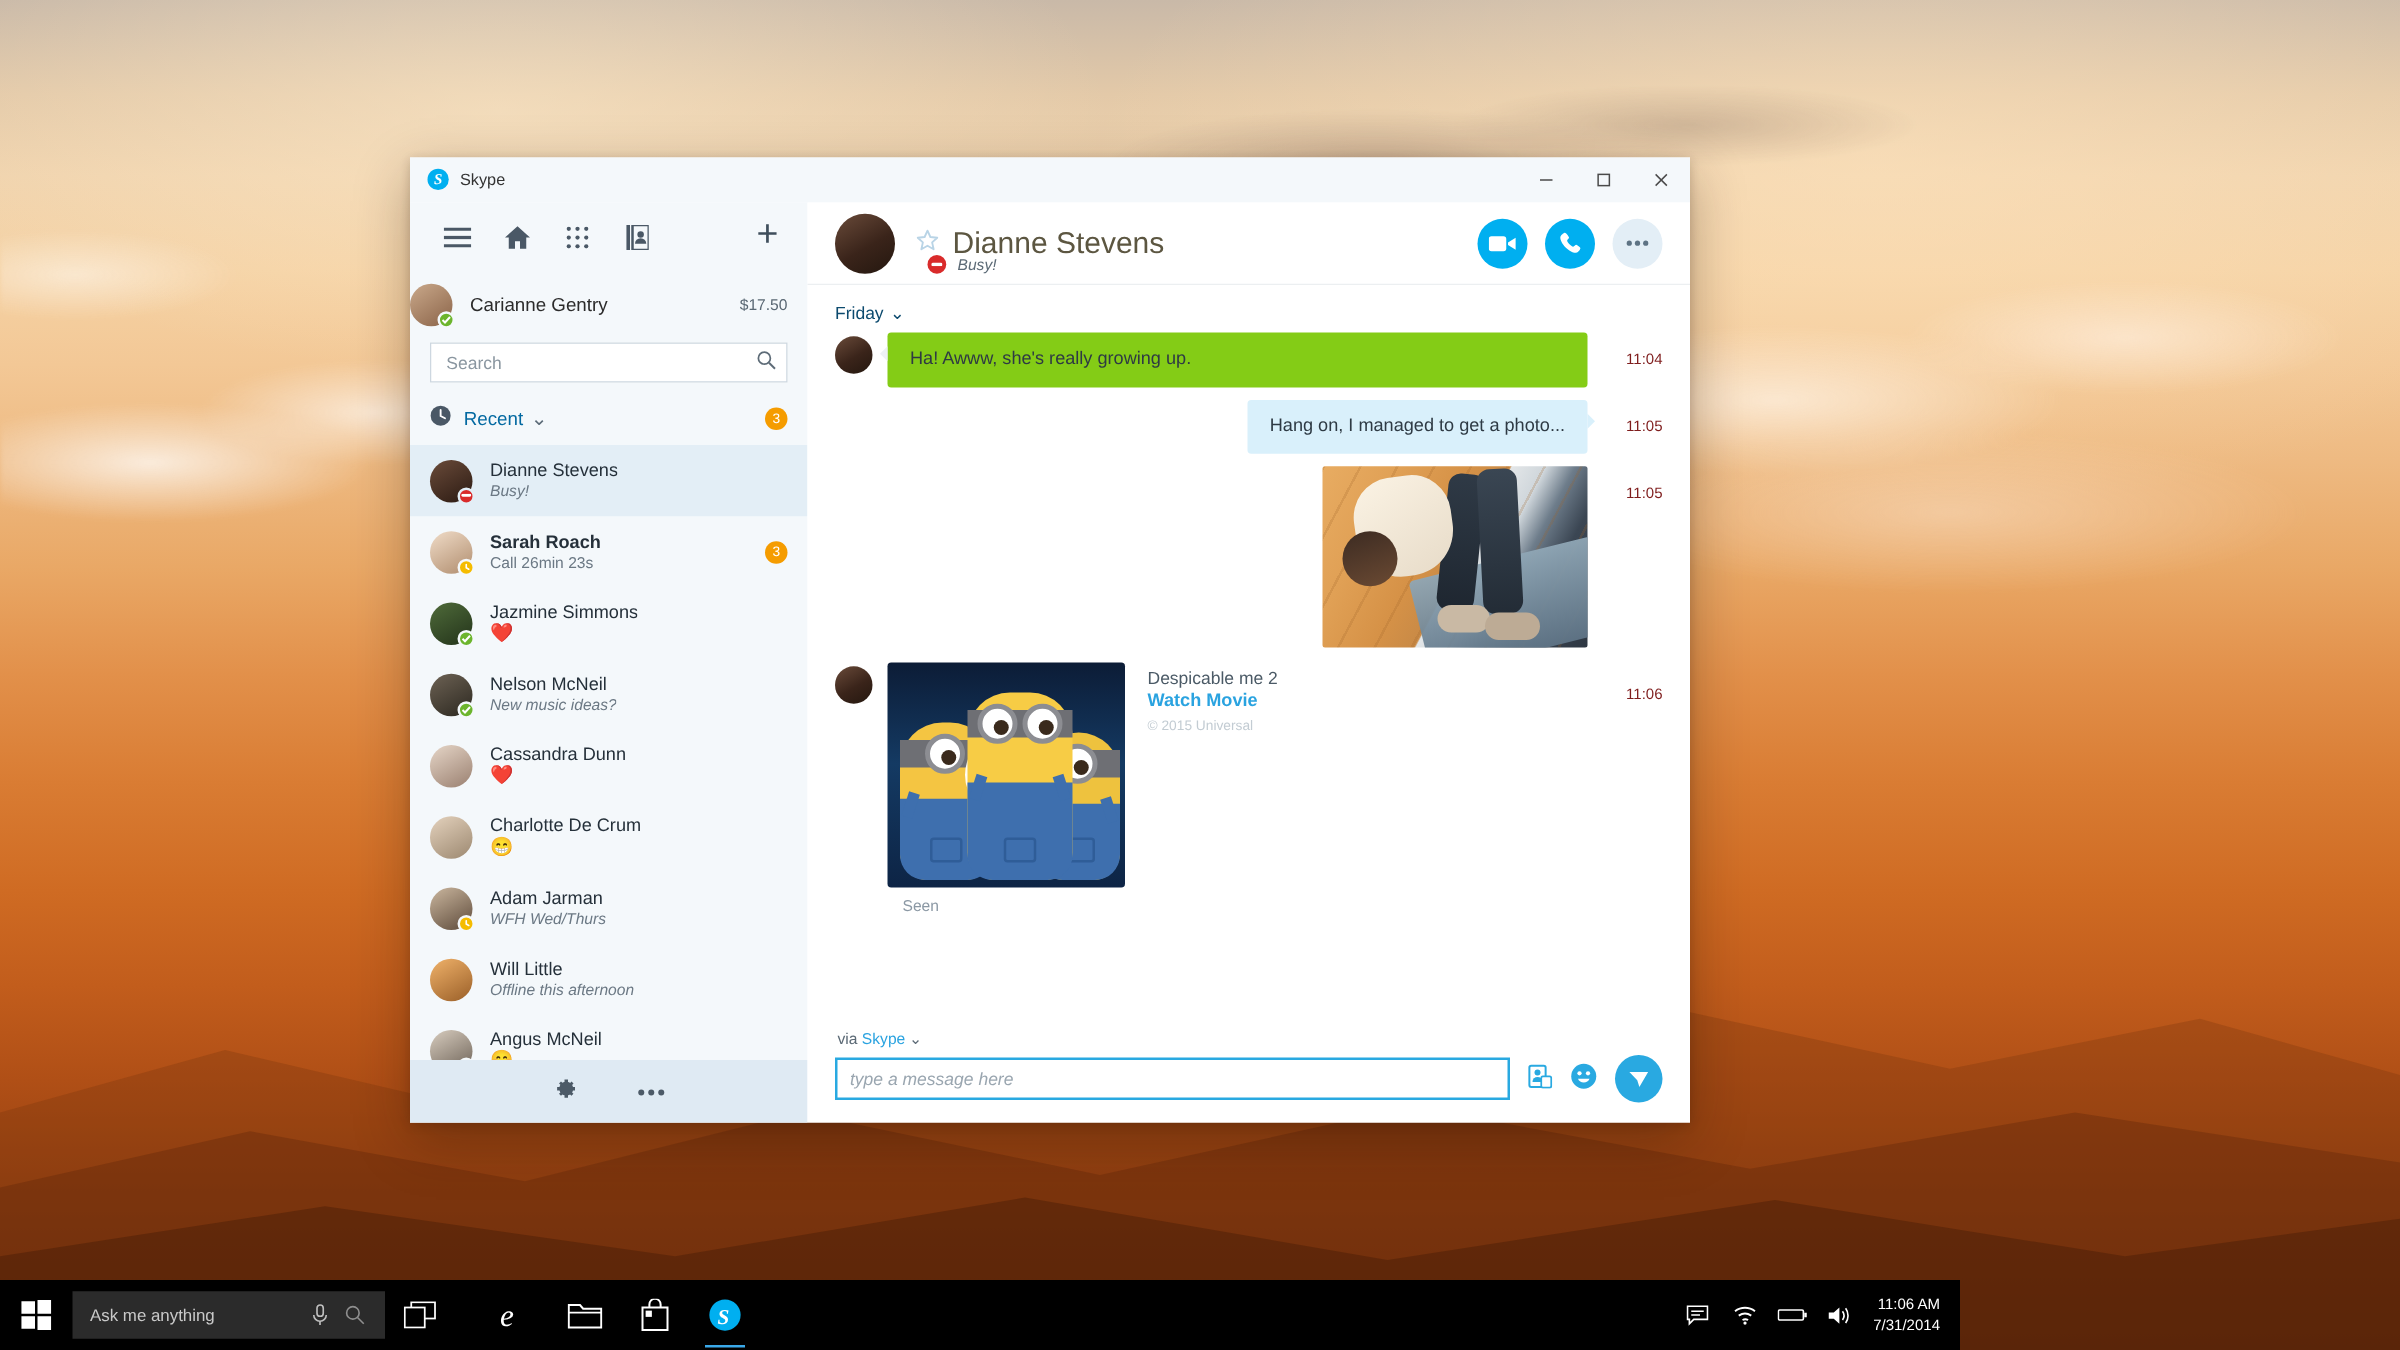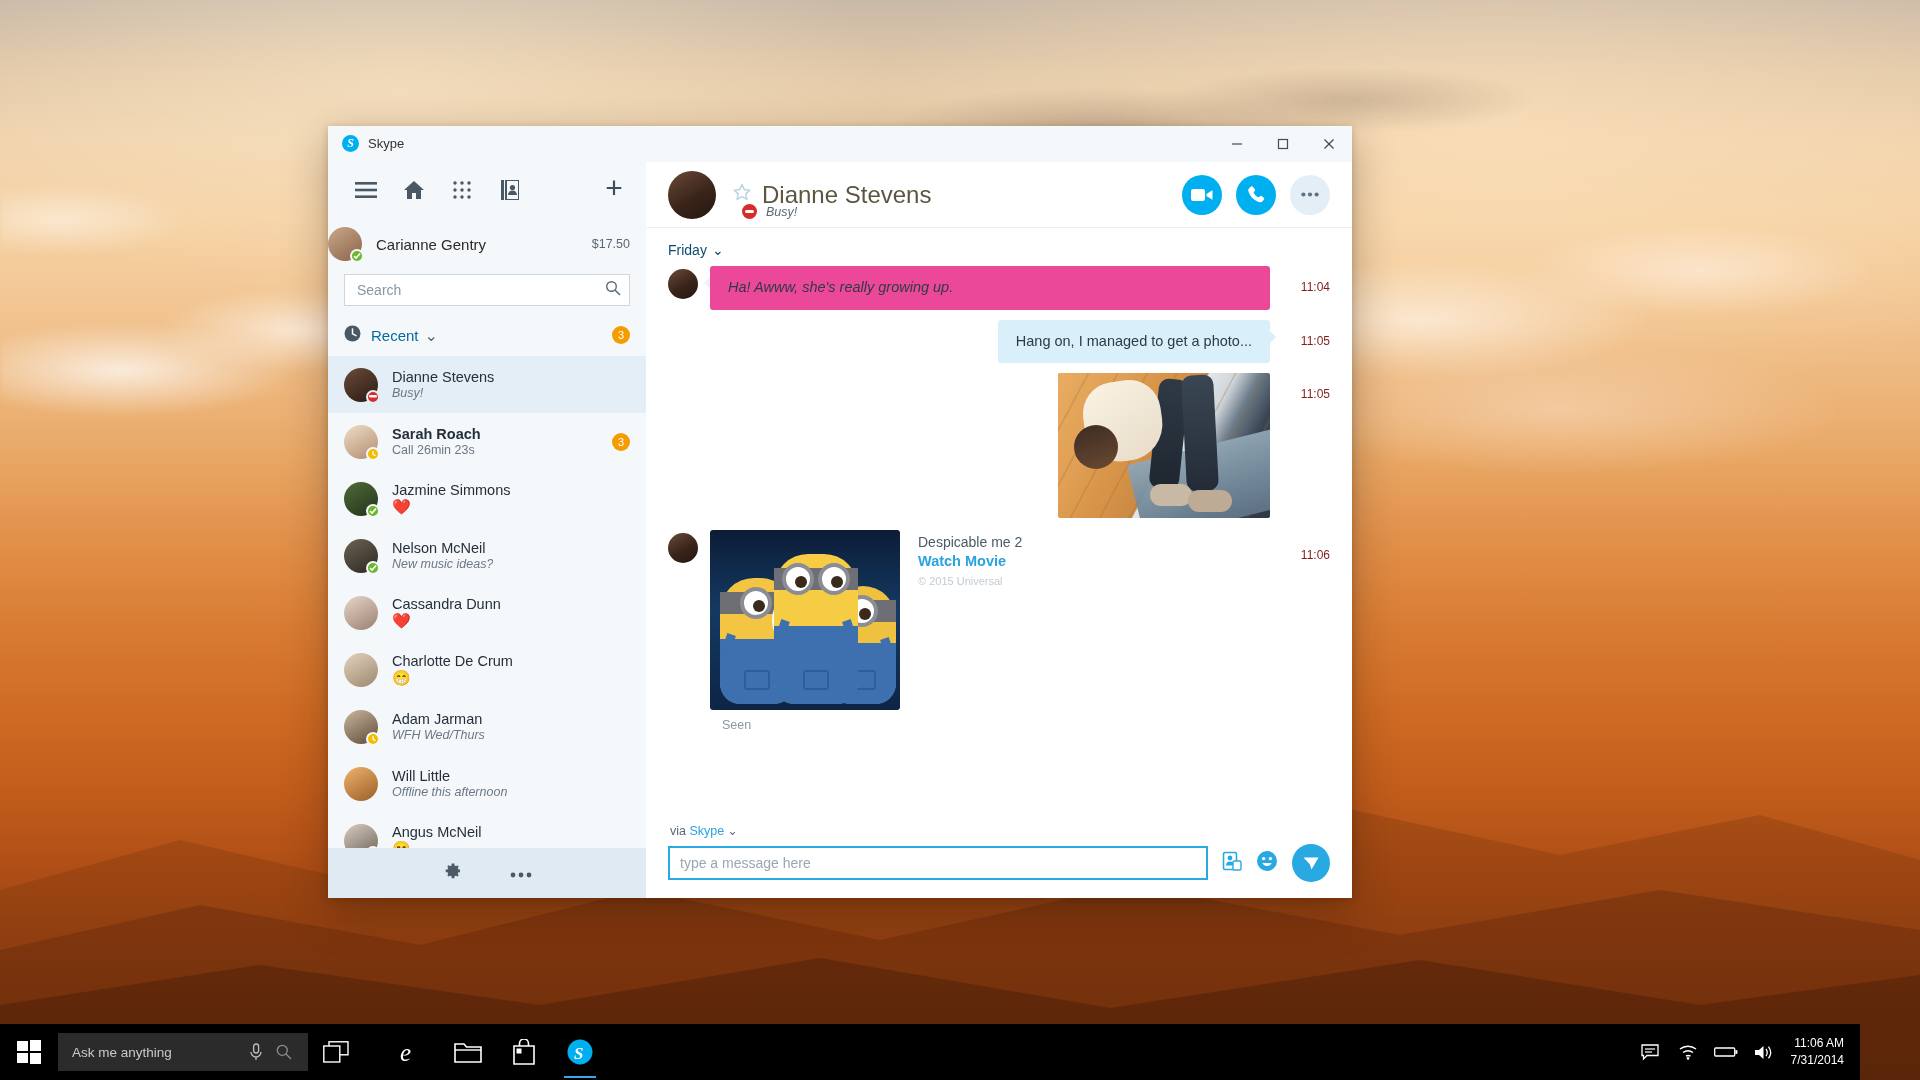--- a/index.html
+++ b/index.html
@@ -159,21 +159,21 @@
   #day-sep .caret { margin-left: 5px; }
 
   .msg-row { display: flex; align-items: flex-start; position: relative; margin-bottom: 10px; }
   .msg-row.out { justify-content: flex-end; padding-right: 60px; }
   .msg-row.in { padding-right: 60px; }
   .m-avatar { width: 30px; height: 30px; flex: none; margin-top: 3px; }
   .bubble {
     position: relative; margin-left: 12px; padding: 12px 18px;
     font-size: 14.5px; color: #2e3a44; line-height: 1.35; max-width: 560px;
   }
-  .bubble.in  { background: #ec4899; border-radius: 3px; flex: 1; font-style: italic; }
+  .bubble.in  { background: #84cc16; border-radius: 3px; flex: 1; }
   .bubble.out { background: #d9f0fb; border-radius: 3px; }
   .bubble.in::before {
     content: ""; position: absolute; left: -6px; top: 11px;
     border: 6px solid transparent; border-right-color: #eef1f5; border-left: 0;
   }
   .bubble.out::after {
     content: ""; position: absolute; right: -6px; top: 11px;
     border: 6px solid transparent; border-left-color: #d9f0fb; border-right: 0;
   }
   .ts { position: absolute; right: 0; top: 14px; font-size: 12px; color: #7f1d1d; }
@@ -234,27 +234,28 @@
   
   #composer { padding: 0 22px 16px 22px; }
   #via-row { font-size: 12.5px; color: #5b6975; padding: 8px 0 6px 2px; }
   #via-row .link { color: #2aa3e0; }
   #via-row .caret { color: #5b6975; margin-left: 3px; }
   #composer-row { display: flex; align-items: center; gap: 14px; }
   #msg-input {
     flex: 1; height: 34px; border: 2px solid #29a9e1; background: #fff;
     font-size: 14px; color: #333; padding: 0 10px; outline: none;
     font-family: "Liberation Sans", sans-serif;
+    font-style: italic;
   }
   #msg-input::placeholder { color: #9aa6b0; }
   #send-btn { width: 38px; height: 38px; border-radius: 50%; background: #29a9e1;
               display: flex; align-items: center; justify-content: center; }
 
   
-  #taskbar { position: absolute; left: 0; bottom: 0; width: 1860px; height: 56px; background: #000; display: flex; align-items: center; }
+  #taskbar { position: absolute; left: 0; bottom: 0; width: 1568px; height: 56px; background: #000; display: flex; align-items: center; }
   #start-btn { width: 58px; height: 56px; display: flex; align-items: center; justify-content: center; }
   #cortana { width: 250px; height: 38px; background: #2b2b2b; display: flex; align-items: center; padding: 0 10px 0 14px; }
   #cortana-text { flex: 1; color: #c9c9c9; font-size: 13.5px; }
   #cortana .ico { width: 28px; display: flex; align-items: center; justify-content: center; color: #bfbfbf; }
   .tb-icon { width: 56px; height: 56px; display: flex; align-items: center; justify-content: center; position: relative; }
   .tb-icon.active::after { content: ""; position: absolute; bottom: 2px; left: 12px; right: 12px; height: 2px; background: #3aa8e8; }
   #tray { position: absolute; right: 0; display: flex; align-items: center; height: 56px; }
   .tray-icon { width: 38px; height: 56px; display: flex; align-items: center; justify-content: center; color: #fff; }
   #clock { color: #fff; font-size: 12px; line-height: 1.45; text-align: right; padding: 0 16px 0 8px; }
 </style>

